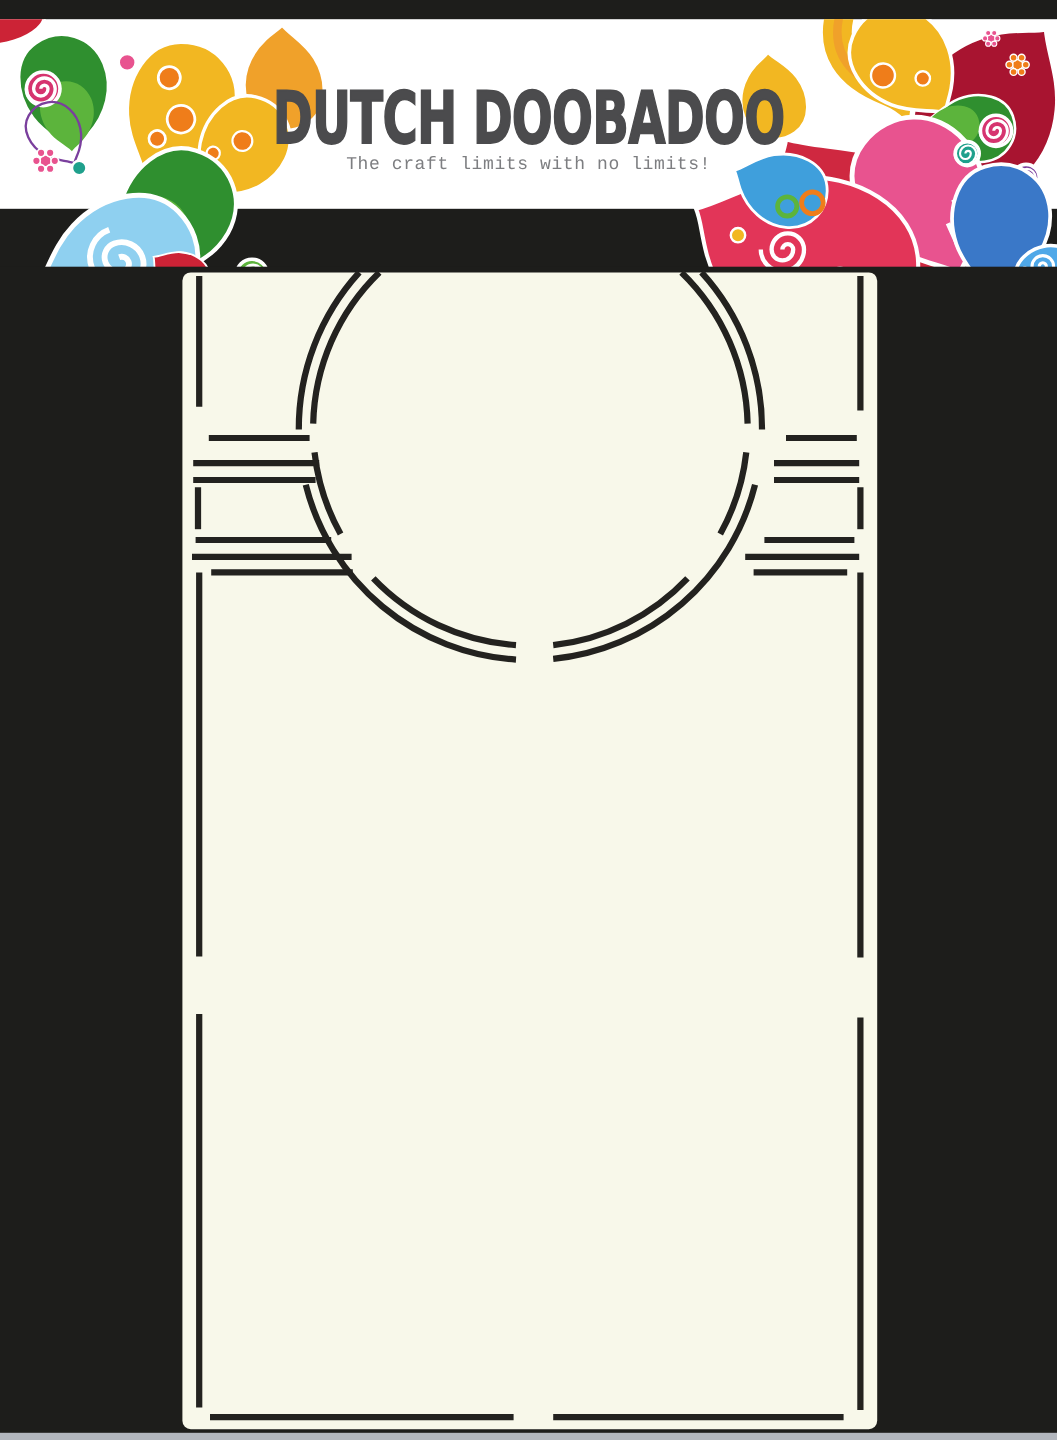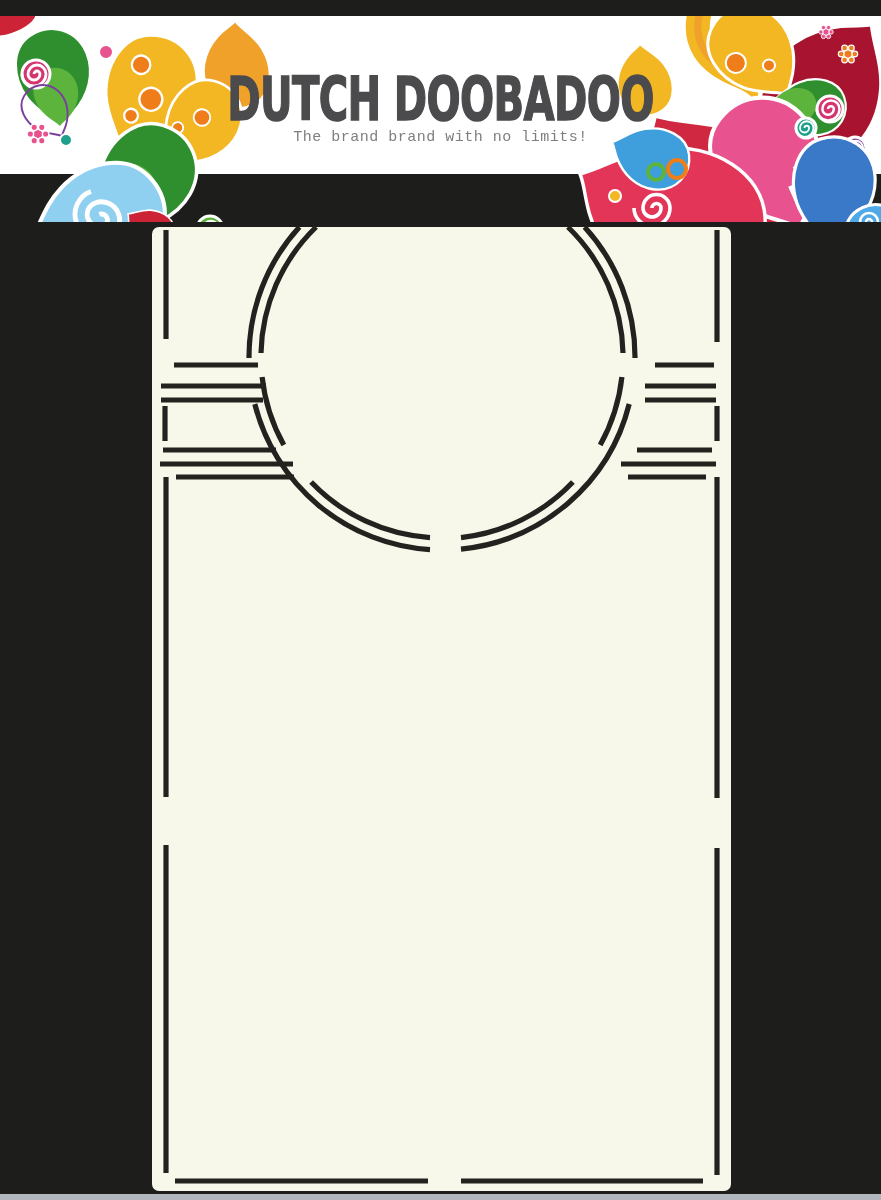--- a/index.html
+++ b/index.html
@@ -156,21 +156,21 @@
         </g>
         <ellipse cx="870" cy="208" rx="25" ry="18" transform="rotate(-25 870 208)" fill="#4fa8e8"></ellipse>
         <use href="#spiral" class="whiteline" transform="translate(868,206) scale(2)" stroke-width="1.3"></use>
         <circle cx="677" cy="153" r="9" fill="none" stroke="var(--p-orange)" stroke-width="4"></circle>
         <circle cx="656" cy="156" r="8" fill="none" stroke="var(--p-green-light)" stroke-width="4"></circle>
         <use href="#drop" transform="translate(640,28) rotate(170) scale(0.7)" fill="var(--p-gold)"></use>
       </g>
     </svg>
 
     <div class="brand-title">DUTCH DOOBADOO</div>
-    <div class="tagline">The brand brand with no limits!</div>
+    <div class="tagline">The craft limits with no limits!</div>
   </div>
 
   <svg class="photo" width="881" height="978" viewBox="0 222 881 978">
     <rect x="0" y="222" width="881" height="978" fill="var(--photo-bg)"></rect>
     <rect x="0" y="1194" width="881" height="6" fill="var(--bottom-strip)"></rect>
 
     <rect x="152" y="227" width="579" height="964" rx="7" fill="var(--card)"></rect>
 
     <g>
       <path class="cut" d="M166,230 V339"></path>

